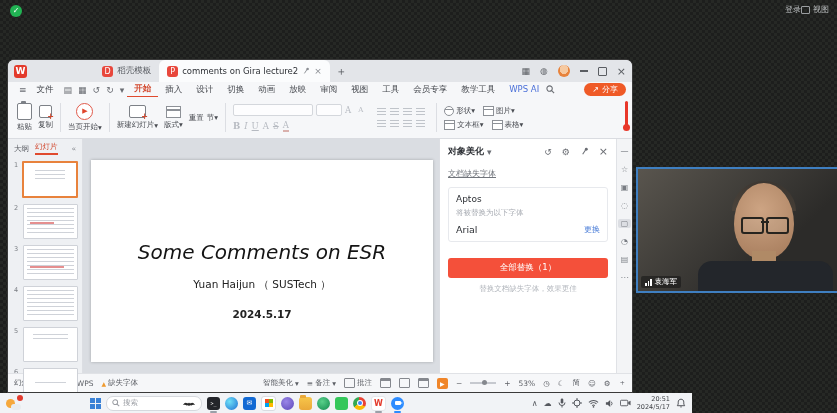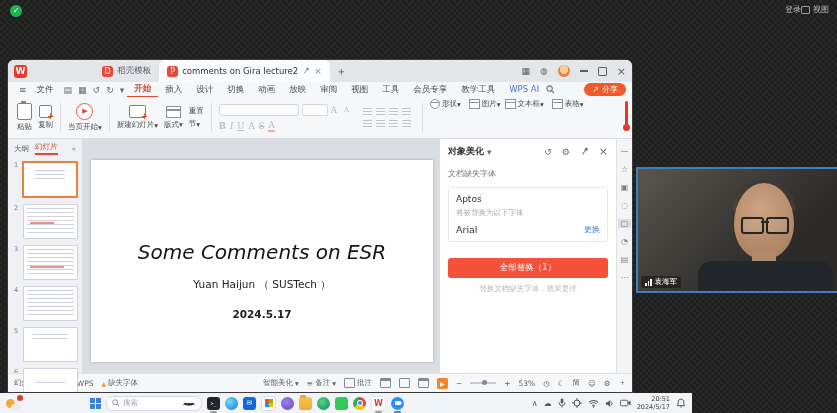--- a/index.html
+++ b/index.html
@@ -39,21 +39,21 @@
   .mtab{padding:0 7px;height:15px;line-height:15px;}
   .mtab.active{color:#d2492f;font-weight:bold;border-bottom:2px solid #e04a2e;}
   .qicon{font-size:9px;color:#6a6d73;margin:0 3px;}
   #share-btn{position:absolute;right:6px;top:1px;background:#ef5a27;color:#fff;border-radius:8px;
     font-size:8px;padding:1px 8px;display:flex;gap:3px;align-items:center;}
   #ribbon{height:37px;background:#f6f7f9;border-bottom:1px solid #dadce1;display:flex;align-items:stretch;
     padding:2px 4px;position:relative;flex:0 0 auto;}
   .rgroup{display:flex;align-items:center;gap:6px;padding:0 5px;}
   .rdiv{width:1px;background:#dcdee3;margin:4px 2px;}
   .bigbtn{display:flex;flex-direction:column;align-items:center;justify-content:center;gap:2px;font-size:7.5px;color:#4a4d53;}
-  .smallstack{display:flex;flex-direction:column;justify-content:center;gap:3px;font-size:7.5px;color:#4a4d53;text-align:center;}
+  .smallstack{display:flex;flex-direction:row;justify-content:center;gap:3px;font-size:7.5px;color:#4a4d53;text-align:center;}
   .icon-clipboard{width:13px;height:15px;border:1.4px solid #7d8187;border-radius:2px;position:relative;background:#fff;}
   .icon-clipboard::before{content:"";position:absolute;left:3px;top:-3px;width:5px;height:3px;background:#7d8187;border-radius:1px;}
   .icon-play-red{width:15px;height:15px;border-radius:50%;background:#fff;border:1.4px solid #e05a4b;color:#e0452c;
     font-size:7px;line-height:15px;text-align:center;}
   .icon-slide{width:15px;height:11px;border:1.3px solid #7d8187;border-radius:2px;background:#fff;position:relative;}
   .icon-slide::after{content:"+";position:absolute;right:-3px;bottom:-4px;font-size:8px;color:#d2492f;font-weight:bold;}
   .icon-layout{width:13px;height:10px;border:1.2px solid #8d9197;background:linear-gradient(#8d9197 0 1.5px,transparent 1.5px) 0 2px/100% 100% no-repeat,#fff;}
   .fbox{border:1px solid #d4d7dc;background:#fdfdfe;height:10px;border-radius:2px;}
   .fmt-glyph{font-size:8.5px;color:#b6bac1;margin-right:4px;font-family:"DejaVu Serif",serif;}
   .align-sq{width:9px;height:8px;background:repeating-linear-gradient(#c0c4ca 0 1.2px,transparent 1.2px 3px);margin-right:4px;}
@@ -74,21 +74,21 @@
   #canvas{flex:1;background:#dadde2;position:relative;min-width:0;}
   #slide{position:absolute;left:8px;top:21px;width:342px;height:202px;background:#fff;box-shadow:0 0 3px rgba(0,0,0,.25);}
   #slide-title{position:absolute;left:0;right:0;top:80px;text-align:center;font-size:20px;color:#141414;font-style:italic;}
   #slide-author{position:absolute;left:0;right:0;top:118px;text-align:center;font-size:10.5px;color:#222;}
   #slide-date{position:absolute;left:0;right:0;top:148px;text-align:center;font-size:10.5px;color:#222;font-weight:bold;}
   
   #panel{width:177px;background:#fff;border-left:1px solid #dcdee3;font-size:8.5px;color:#3b3e44;padding:6px 8px;box-sizing:border-box;position:relative;}
   #panel-head{display:flex;align-items:center;gap:3px;font-size:9px;font-weight:bold;color:#2e3136;}
   #panel-head .spacer{flex:1;}
   .ph-ico{font-size:9px;color:#6a6d73;font-weight:normal;margin-left:7px;}
-  #panel-section{margin-top:10px;color:#71757c;font-size:8px;}
+  #panel-section{margin-top:10px;color:#71757c;font-size:8px;text-decoration:underline;}
   #font-card{margin-top:8px;border:1px solid #e7e9ed;border-radius:3px;padding:6px 7px;}
   #missing-font{font-size:9px;color:#2e3136;}
   #font-hint{color:#a6aab1;font-size:7.5px;margin:4px 0 6px;}
   #target-row{display:flex;align-items:center;}
   #target-font{font-size:9.5px;color:#2e3136;flex:1;}
   #change-link{color:#4a7dd8;font-size:8px;}
   #replace-btn{margin-top:16px;background:#f4503a;color:#fff;text-align:center;border-radius:3px;
     padding:4px 0;font-size:8.5px;}
   #panel-note{margin-top:6px;text-align:center;color:#b3b7bd;font-size:7.5px;}
   
@@ -302,21 +302,21 @@
           <span class="align-sq"></span>
         </span>
         <span class="row">
           <span class="align-sq"></span>
           <span class="align-sq"></span>
           <span class="align-sq"></span>
           <span class="align-sq"></span>
         </span>
       </div>
       <div class="rdiv"></div>
-      <div class="rgroup" style="flex-direction:row;align-items:flex-start;justify-content:center;gap:4px;font-size:7.5px;color:#4a4d53">
+      <div class="rgroup" style="flex-direction:column;align-items:flex-start;justify-content:center;gap:4px;font-size:7.5px;color:#4a4d53">
         <span class="row" style="gap:8px">
           <span class="row">
               <span class="icon-layout" style="width:8px;height:8px;border-radius:50%;margin-right:2px"></span>
               <span>形状</span>
               <span>▾</span>
             </span>
           <span class="row">
               <span class="icon-layout" style="width:9px;height:8px;margin-right:2px"></span>
               <span>图片</span>
               <span>▾</span>

